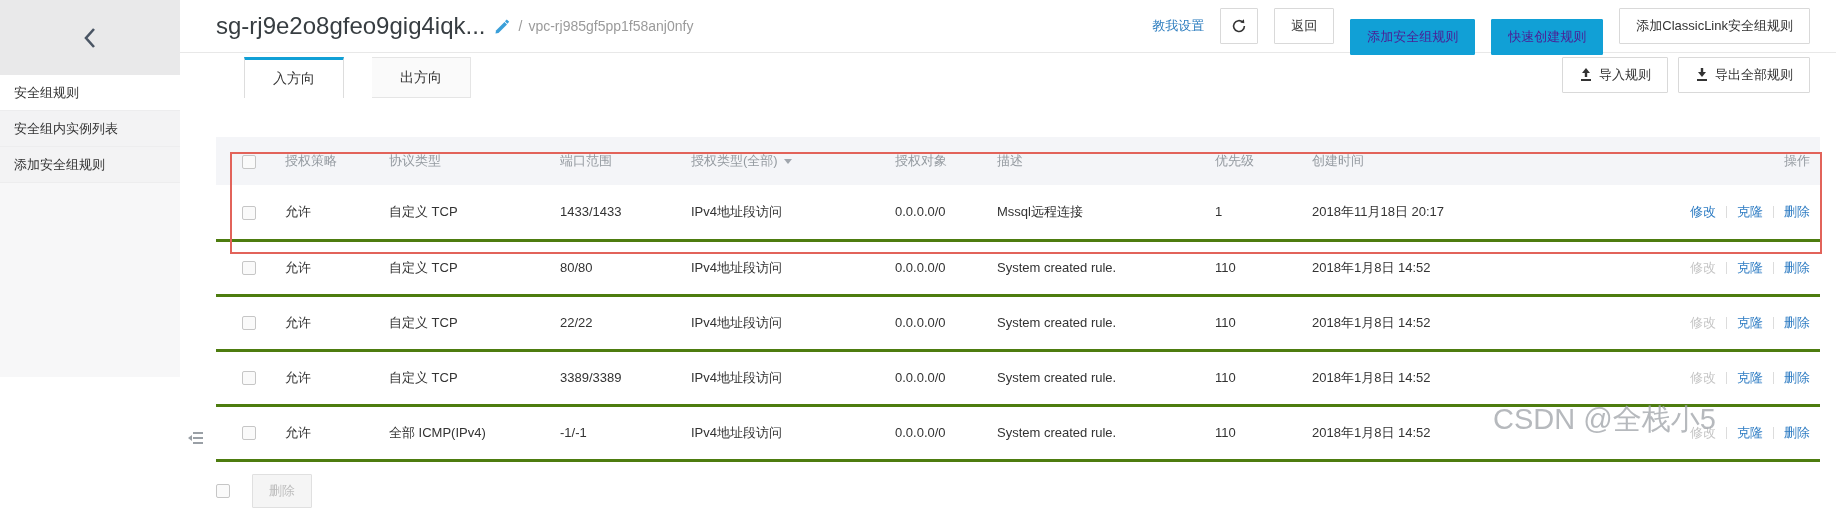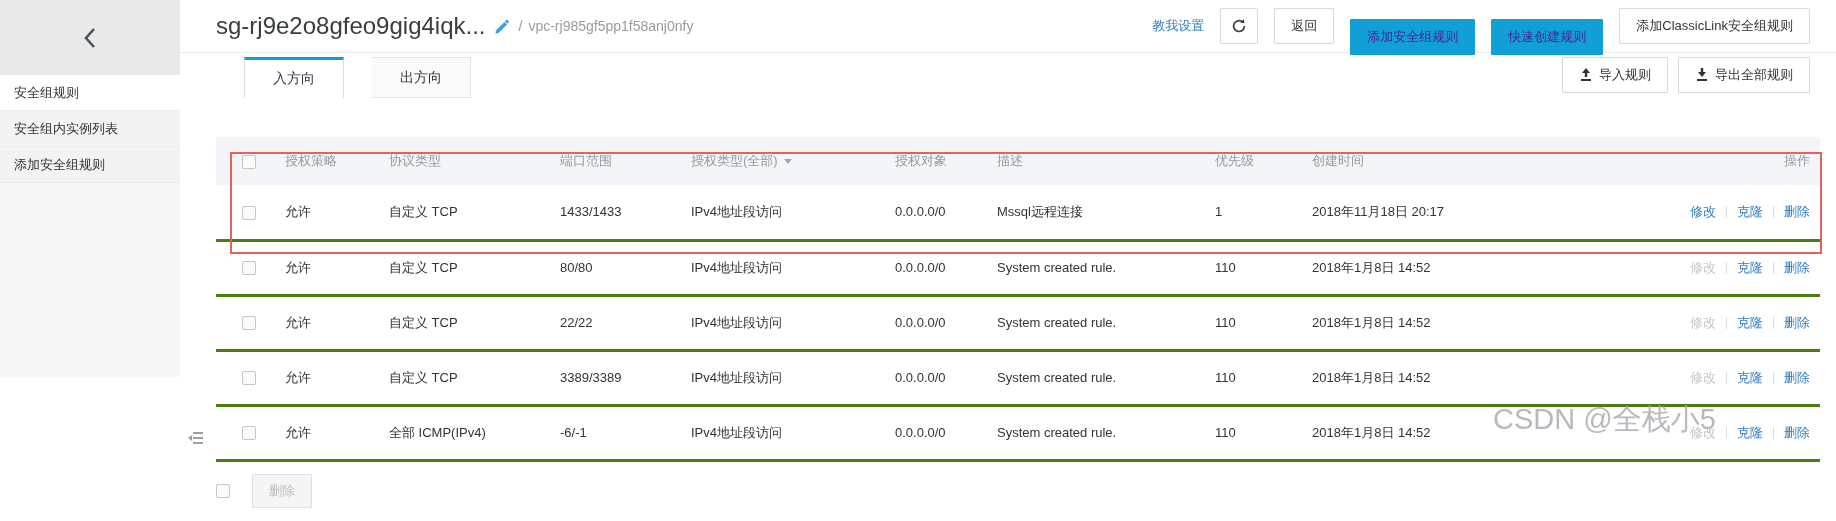--- a/index.html
+++ b/index.html
@@ -225,21 +225,21 @@
             <td>0.0.0.0/0</td>
             <td>System created rule.</td>
             <td>110</td>
             <td>2018年1月8日 14:52</td>
             <td class="c-actions"><a class="act disabled">修改</a><span class="sep"></span><a class="act">克隆</a><span class="sep"></span><a class="act">删除</a></td>
           </tr>
           <tr>
             <td class="cb-cell"><span class="cb"></span></td>
             <td>允许</td>
             <td>全部 ICMP(IPv4)</td>
-            <td>-6/-1</td>
+            <td>-1/-1</td>
             <td>IPv4地址段访问</td>
             <td>0.0.0.0/0</td>
             <td>System created rule.</td>
             <td>110</td>
             <td>2018年1月8日 14:52</td>
             <td class="c-actions"><a class="act disabled">修改</a><span class="sep"></span><a class="act">克隆</a><span class="sep"></span><a class="act">删除</a></td>
           </tr>
         </tbody>
       </table>
     </div>

